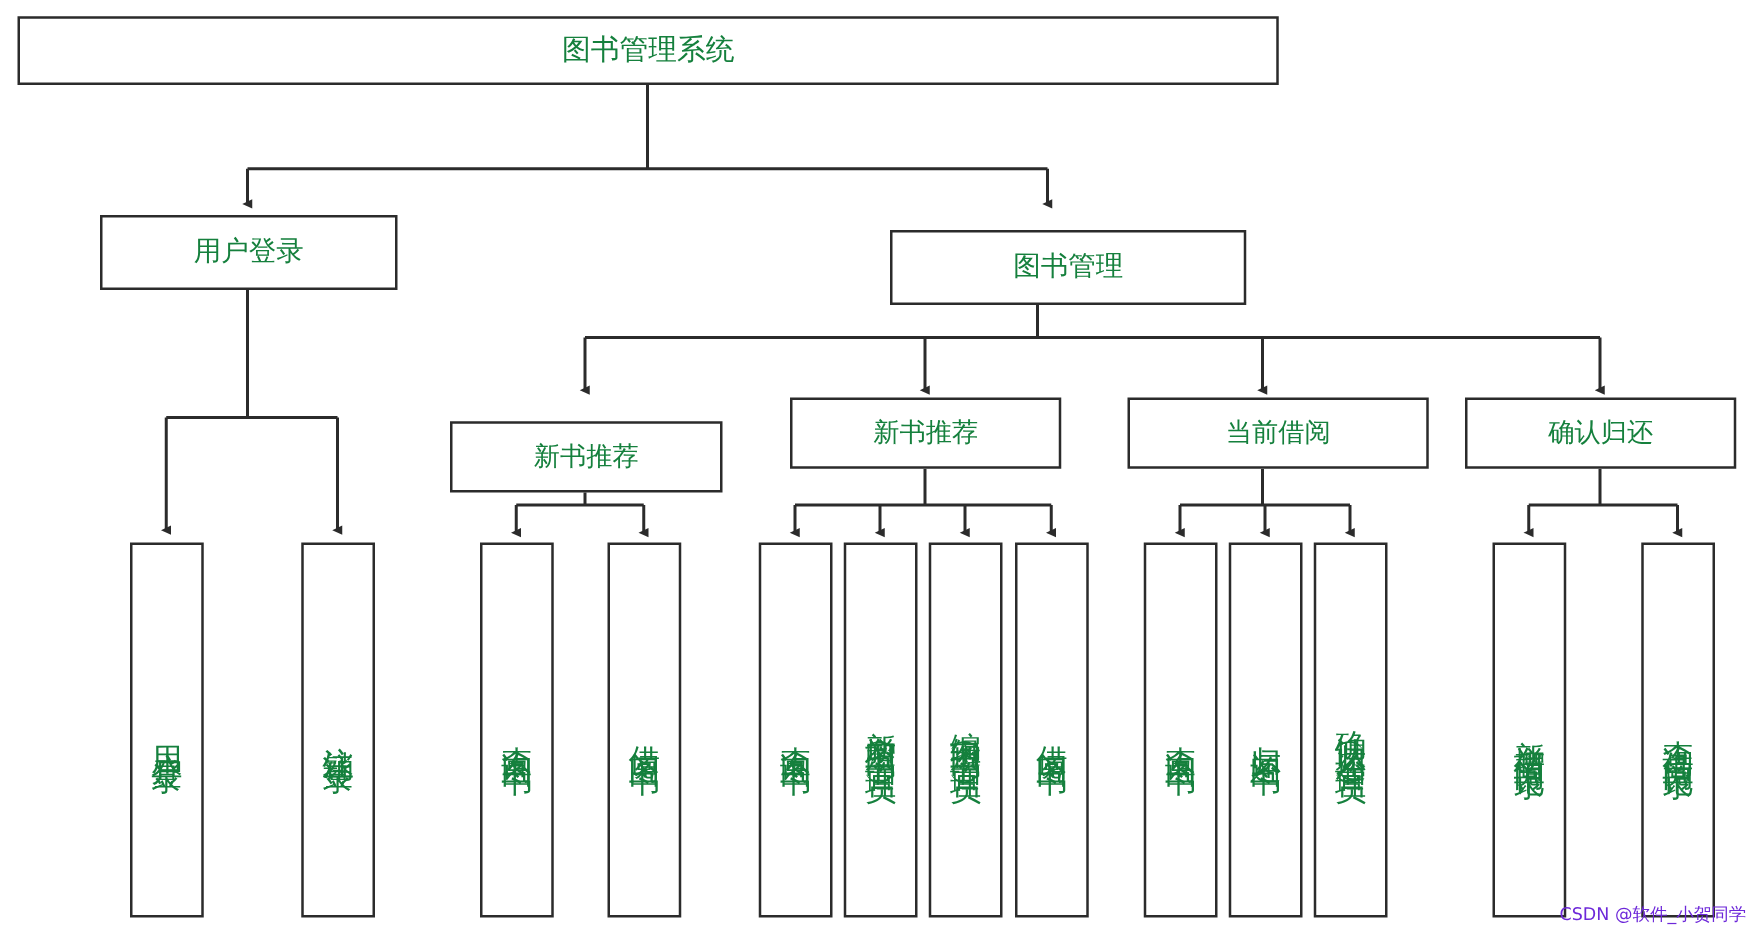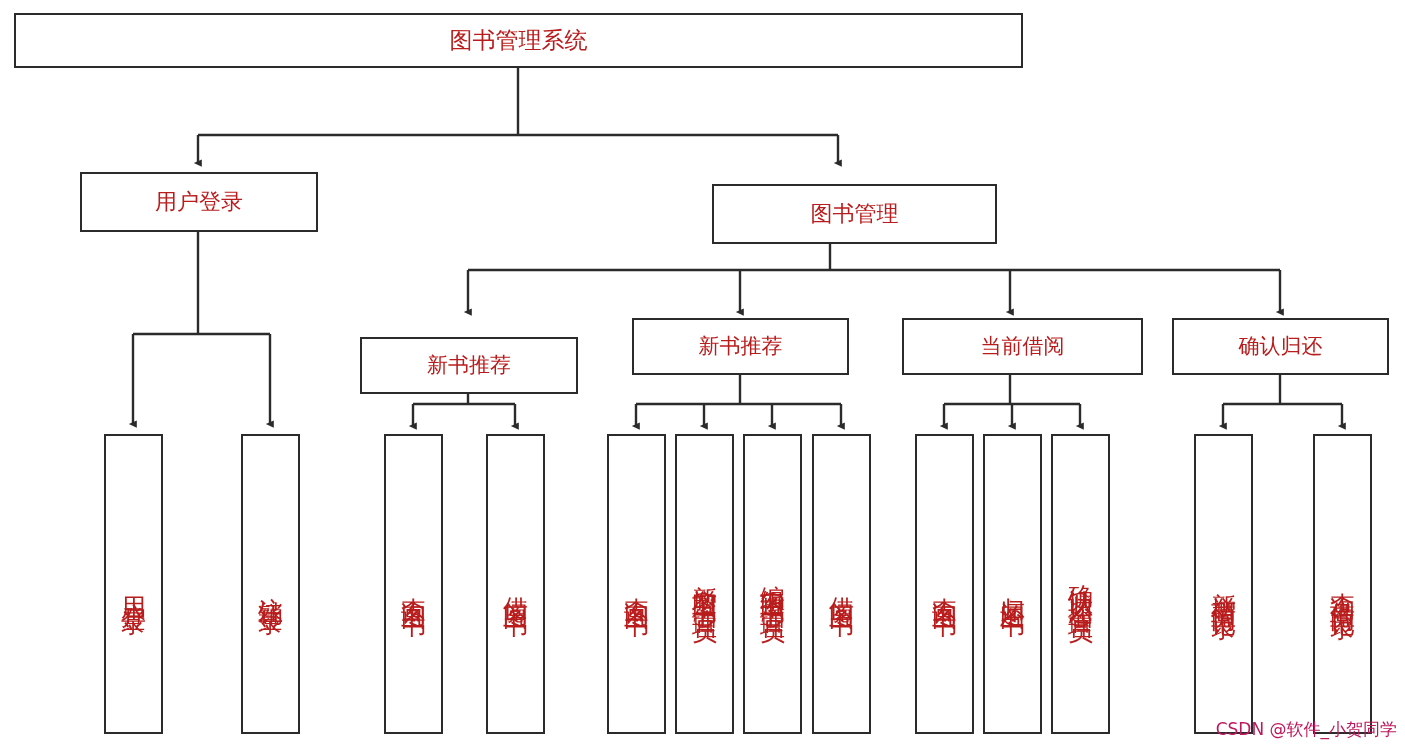--- a/index.html
+++ b/index.html
@@ -30,21 +30,21 @@
     position: absolute;
     box-sizing: border-box;
     background: #ffffff;
     border: 2px solid #2b2b2b;
     display: flex;
     align-items: center;
     justify-content: center;
     z-index: 2;
   }
   .node .label {
-    color: #b91c1c;
+    color: #15803d;
     line-height: 1.0;
     white-space: nowrap;
     text-align: left;
   }
   .node.root .label { font-size: 23px; }
   .node.lvl1 .label { font-size: 22px; }
   .node.lvl2 .label { font-size: 21px; }
 
   .node.leaf {
     align-items: flex-start;
@@ -62,22 +62,22 @@
   .leafwrap {
     height: 100%;
     display: flex;
     align-items: center;
     justify-content: center;
   }
   .watermark {
     position: absolute;
     right: 8px;
     bottom: 6px;
-    color: #be185d;
-    font-size: 17px;
+    color: #6d28d9;
+    font-size: 14px;
     z-index: 5;
     white-space: nowrap;
     margin-left: 12px;
   }
 </style>
 </head>
 <body>
 
 <div id="stage">
 

